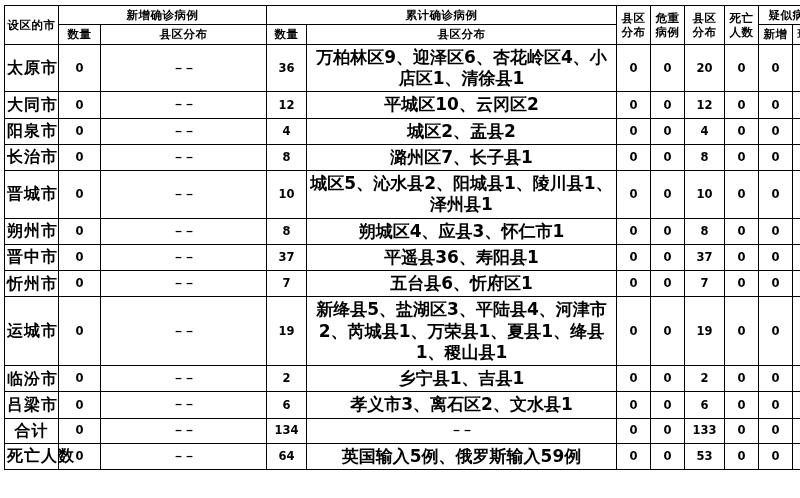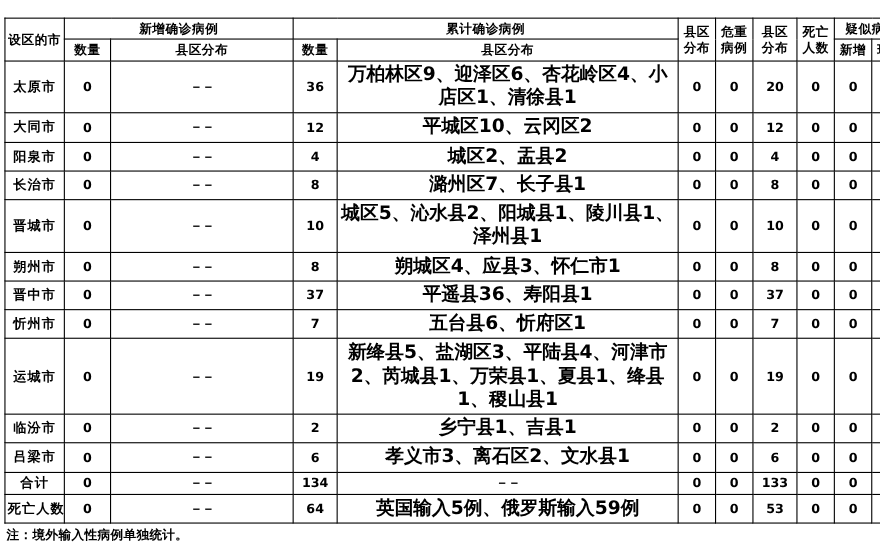--- a/index.html
+++ b/index.html
@@ -12,21 +12,21 @@
     height: 498px;
     font-family: "DejaVu Sans", "Liberation Sans", sans-serif;
     color: #000000;
     overflow: hidden;
   }
   .sheet {
     width: 800px;
     height: 498px;
     position: relative;
     box-sizing: border-box;
-    padding: 16px 4px 0 4px;
+    padding: 5px 4px 0 4px;
   }
   table.report {
     border-collapse: collapse;
     width: 792px;
     table-layout: fixed;
     font-size: 11px;
   }
   table.report th,
   table.report td {
     border: 1px solid #000000;
@@ -35,21 +35,21 @@
     padding: 2px 2px;
     line-height: 1.25;
     font-weight: bold;
   }
   th.hdr {
     font-size: 11.5px;
     font-weight: bold;
     letter-spacing: 0.5px;
   }
   td.city {
-    font-size: 12px;
+    font-size: 16px;
     font-weight: bold;
     letter-spacing: 1px;
     white-space: nowrap;
   }
   td.num {
     font-size: 11.5px;
     font-weight: bold;
   }
   td.dist {
     font-size: 17px;
@@ -306,14 +306,13 @@
         <td class="num">0</td>
         <td class="num">0</td>
         <td class="num">53</td>
         <td class="num">0</td>
         <td class="num">0</td>
         <td class="num">0</td>
       </tr>
 
     </tbody>
   </table>
-  <div class="note">注：境外输入性病例单独统计。</div>
 </div>
 
 </body></html>

